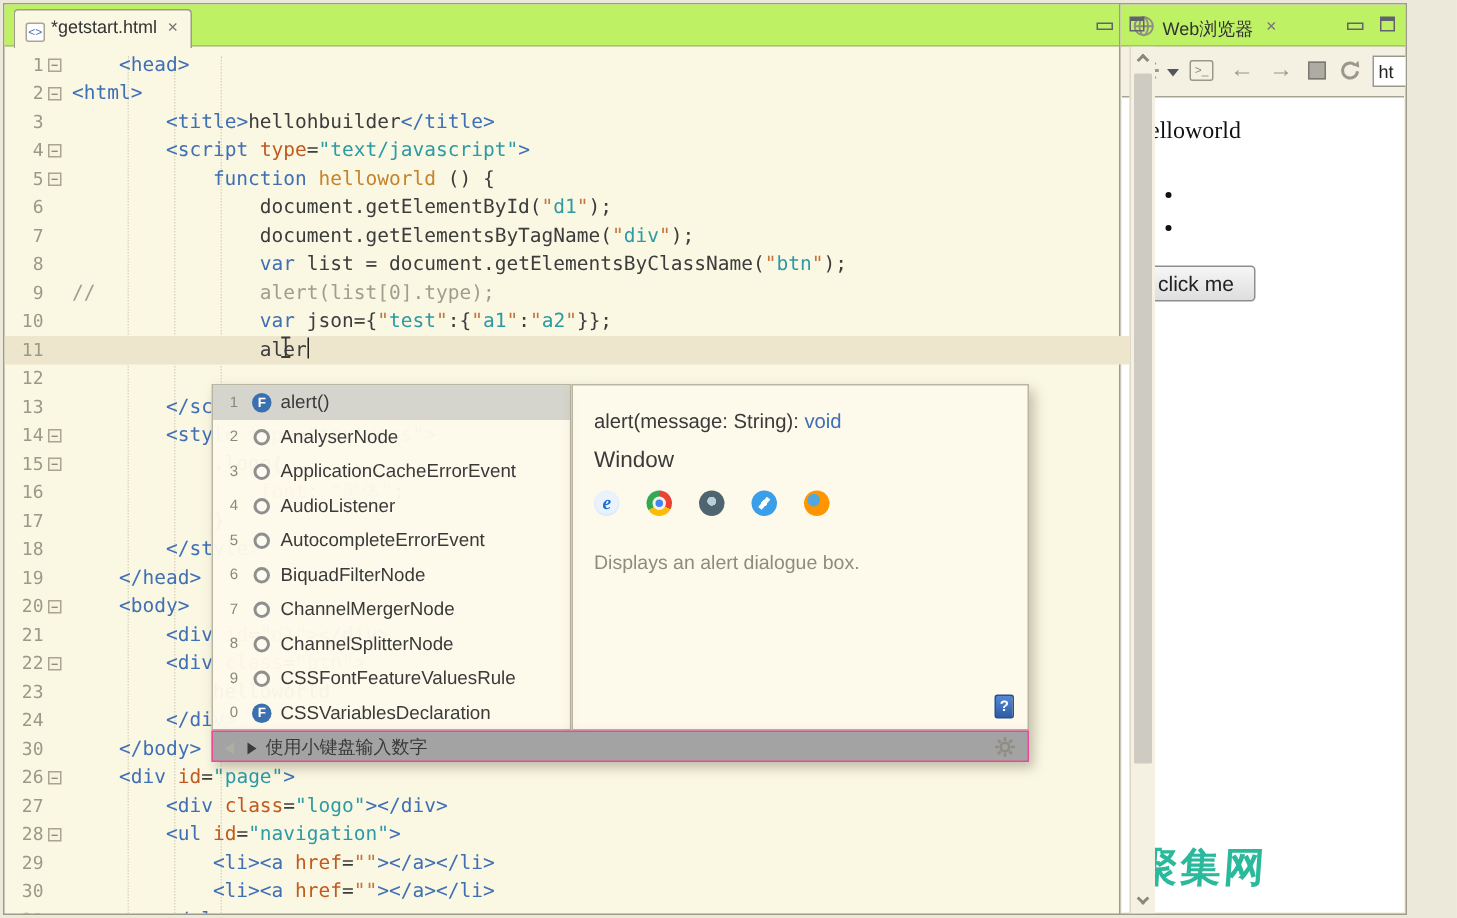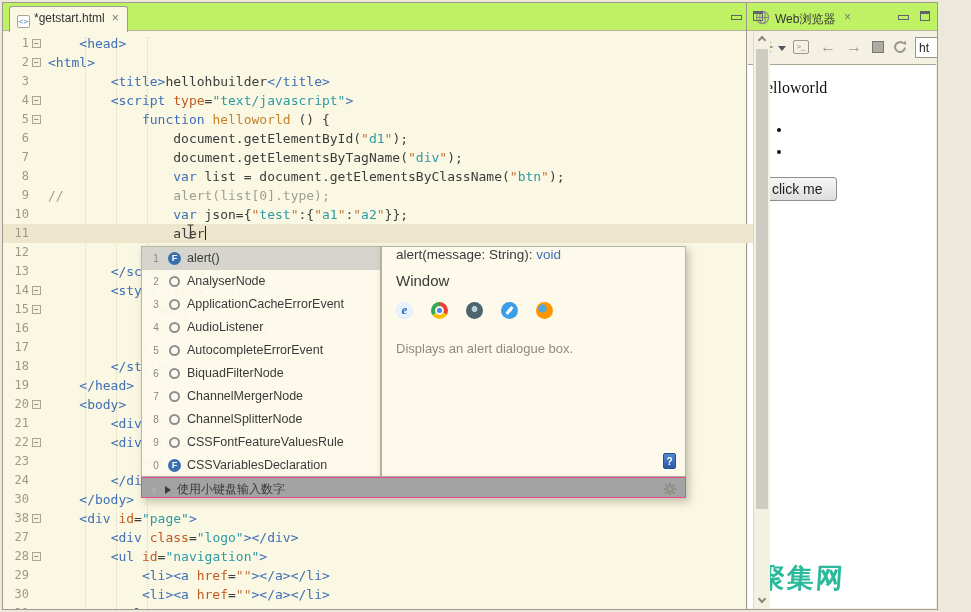--- a/index.html
+++ b/index.html
@@ -53,34 +53,34 @@
   .sbtn { position:absolute; left:0; width:17px; height:16px; }
   .chev { position:absolute; left:5px; width:6px; height:6px; border-left:2px solid #8A8878;
           border-top:2px solid #8A8878; }
   .chev.up { top:6px; transform:rotate(45deg); }
   .chev.down { top:3px; transform:rotate(225deg); }
   .thumb { position:absolute; left:2px; right:2px; top:18px; height:460px; background:#CECCC2;
            border-radius:1px; }
 
   
   .pop { position:absolute; background:rgba(253,250,235,0.97); border:1px solid #B9B5A3;
-         box-shadow:3px 4px 8px rgba(90,85,60,.35); z-index:10; }
+         box-shadow:3px 4px 8px rgba(90,85,60,.35); z-index:10;margin-top:10px; }
   #ac-list { left:141px; top:246px; width:240px; height:231px; }
   .acrow { height:23px; line-height:23px; white-space:nowrap; overflow:hidden; }
   .acrow.sel { background:#D6D5CD; }
   .acnum { display:inline-block; width:14px; margin-left:7px; font-size:10px; color:#8A8878;
            text-align:center; vertical-align:top; }
   .ic-f { display:inline-block; width:13px; height:13px; margin:5px 6px 0 5px; border-radius:50%;
           background:#3A6FB0; color:#fff; font-size:9px; font-weight:bold; line-height:13px;
           text-align:center; vertical-align:top; }
   .ic-o { display:inline-block; width:11px; height:11px; margin:6px 7px 0 6px; border-radius:50%;
           border:2px solid #8F8F8F; background:#FDFBF0; vertical-align:top; }
   .aclabel { font-size:12.5px; color:#3A3A3A; vertical-align:top; }
 
-  #ac-doc { left:381px; top:246px; width:305px; height:231px; padding:0 14px; }
+  #ac-doc { left:381px; top:246px; width:305px; height:231px; padding:16px 14px; }
   .sig { font-size:13.5px; color:#3A3A3A; }
   .sig b { color:#3F6FB5; font-weight:normal; }
   .docctx { font-size:15px; color:#3A3A3A; margin-top:10px; }
   .bics { margin-top:12px; }
   .bic { display:inline-block; width:17px; height:17px; border-radius:50%; margin-right:18px;
          vertical-align:middle; position:relative; text-align:center; }
   .bic-ie { background:radial-gradient(circle at 50% 45%, #EAF3FC 0 55%, #BBD9F2 100%);
             color:#1E6FD0; font:italic bold 13px/16px "Liberation Serif", serif; }
   .bic-chrome { background:conic-gradient(#EA4335 0 33%, #FBBC05 33% 66%, #34A853 66% 100%); }
   .bic-chrome::after { content:""; position:absolute; inset:4px; border-radius:50%;
@@ -171,21 +171,21 @@
         <div class="gln"><span class="lnum">16</span><span class="foldsp"></span></div>
         <div class="gln"><span class="lnum">17</span><span class="foldsp"></span></div>
         <div class="gln"><span class="lnum">18</span><span class="foldsp"></span></div>
         <div class="gln"><span class="lnum">19</span><span class="foldsp"></span></div>
         <div class="gln"><span class="lnum">20</span><span class="fold">−</span></div>
         <div class="gln"><span class="lnum">21</span><span class="foldsp"></span></div>
         <div class="gln"><span class="lnum">22</span><span class="fold">−</span></div>
         <div class="gln"><span class="lnum">23</span><span class="foldsp"></span></div>
         <div class="gln"><span class="lnum">24</span><span class="foldsp"></span></div>
         <div class="gln"><span class="lnum">30</span><span class="foldsp"></span></div>
-        <div class="gln"><span class="lnum">38</span><span class="fold">−</span></div>
+        <div class="gln"><span class="lnum">26</span><span class="fold">−</span></div>
         <div class="gln"><span class="lnum">27</span><span class="foldsp"></span></div>
         <div class="gln"><span class="lnum">28</span><span class="fold">−</span></div>
         <div class="gln"><span class="lnum">29</span><span class="foldsp"></span></div>
         <div class="gln"><span class="lnum">30</span><span class="foldsp"></span></div>
         <div class="gln"><span class="lnum">31</span><span class="foldsp"></span></div>
       </div>
     <div id="code-lines">
         <div class="cln"><span class="tk-txt">    </span><span class="tk-tag">&lt;head&gt;</span></div>
         <div class="cln"><span class="tk-tag">&lt;html&gt;</span></div>
         <div class="cln"><span class="tk-txt">        </span><span class="tk-tag">&lt;title&gt;</span><span class="tk-txt">hellohbuilder</span><span class="tk-tag">&lt;/title&gt;</span></div>

